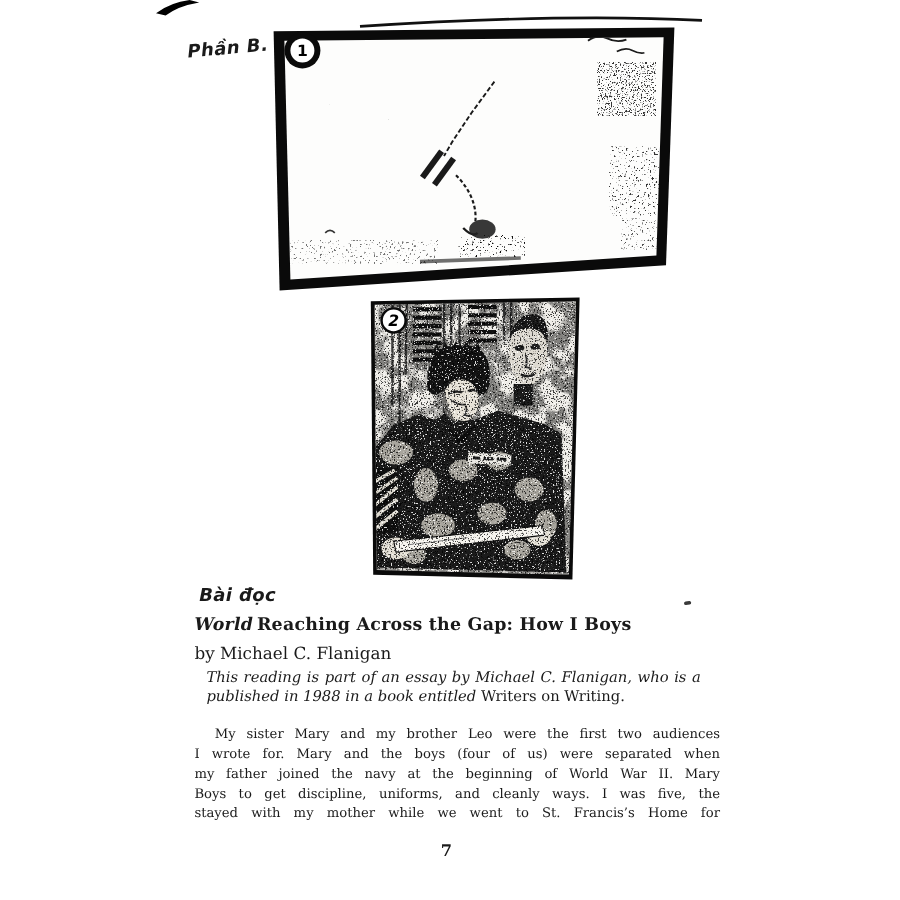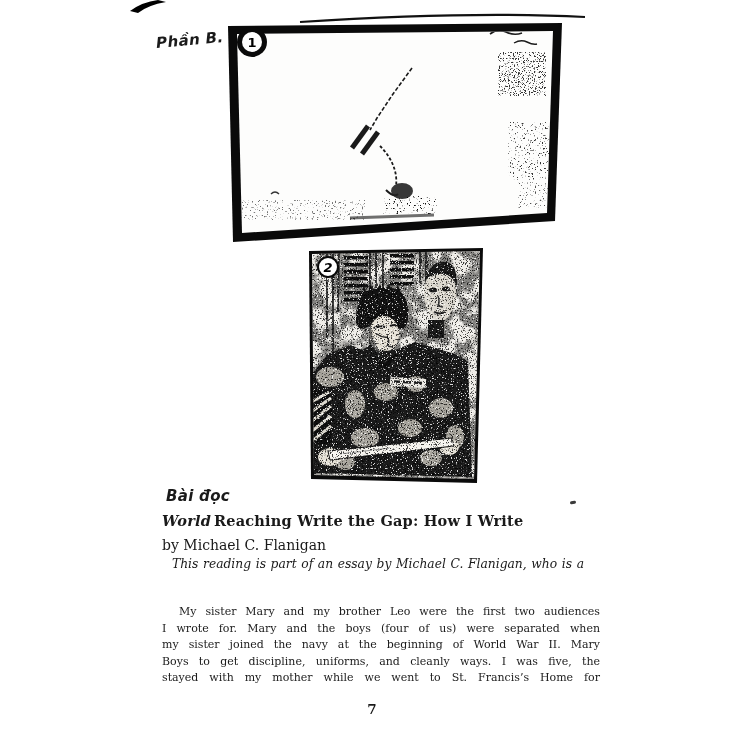--- a/index.html
+++ b/index.html
@@ -247,33 +247,34 @@
 
     <g>
       <circle cx="28" cy="25" r="10" fill="#fff" stroke="#0a0a0a" stroke-width="2"></circle>
       <text class="badge-num" x="28" y="29.5" text-anchor="middle" style="font-style:italic">2</text>
     </g>
   </svg>
 
   <div class="abs reading-heading">Bài đọc</div>
 
   <div class="abs reading-title">
-    <span class="title-prefix">World</span><span>Reaching Write the Gap: How I Write</span>
+    <span class="title-prefix">World</span><span>Reaching Across the Gap: How I Boys</span>
   </div>
 
   <div class="abs byline">by Michael C. Flanigan</div>
 
   <div class="abs intro-para">
     <div class="jline">This reading is part of an essay by Michael C. Flanigan, who is a</div>
+    <div class="lastline"><span>published in 1988 in a book entitled </span><span class="roman">Writers on Writing.</span></div>
   </div>
 
   <div class="abs body-para">
     <div class="jline first">My sister Mary and my brother Leo were the first two audiences</div>
     <div class="jline">I wrote for. Mary and the boys (four of us) were separated when</div>
-    <div class="jline">my sister joined the navy at the beginning of World War II. Mary</div>
+    <div class="jline">my father joined the navy at the beginning of World War II. Mary</div>
     <div class="jline">Boys to get discipline, uniforms, and cleanly ways. I was five, the</div>
     <div class="jline">stayed with my mother while we went to St. Francis’s Home for</div>
   </div>
 
   <div class="abs artifact-dot"></div>
 
   <div class="abs page-number">7</div>
 
 </div>
 

